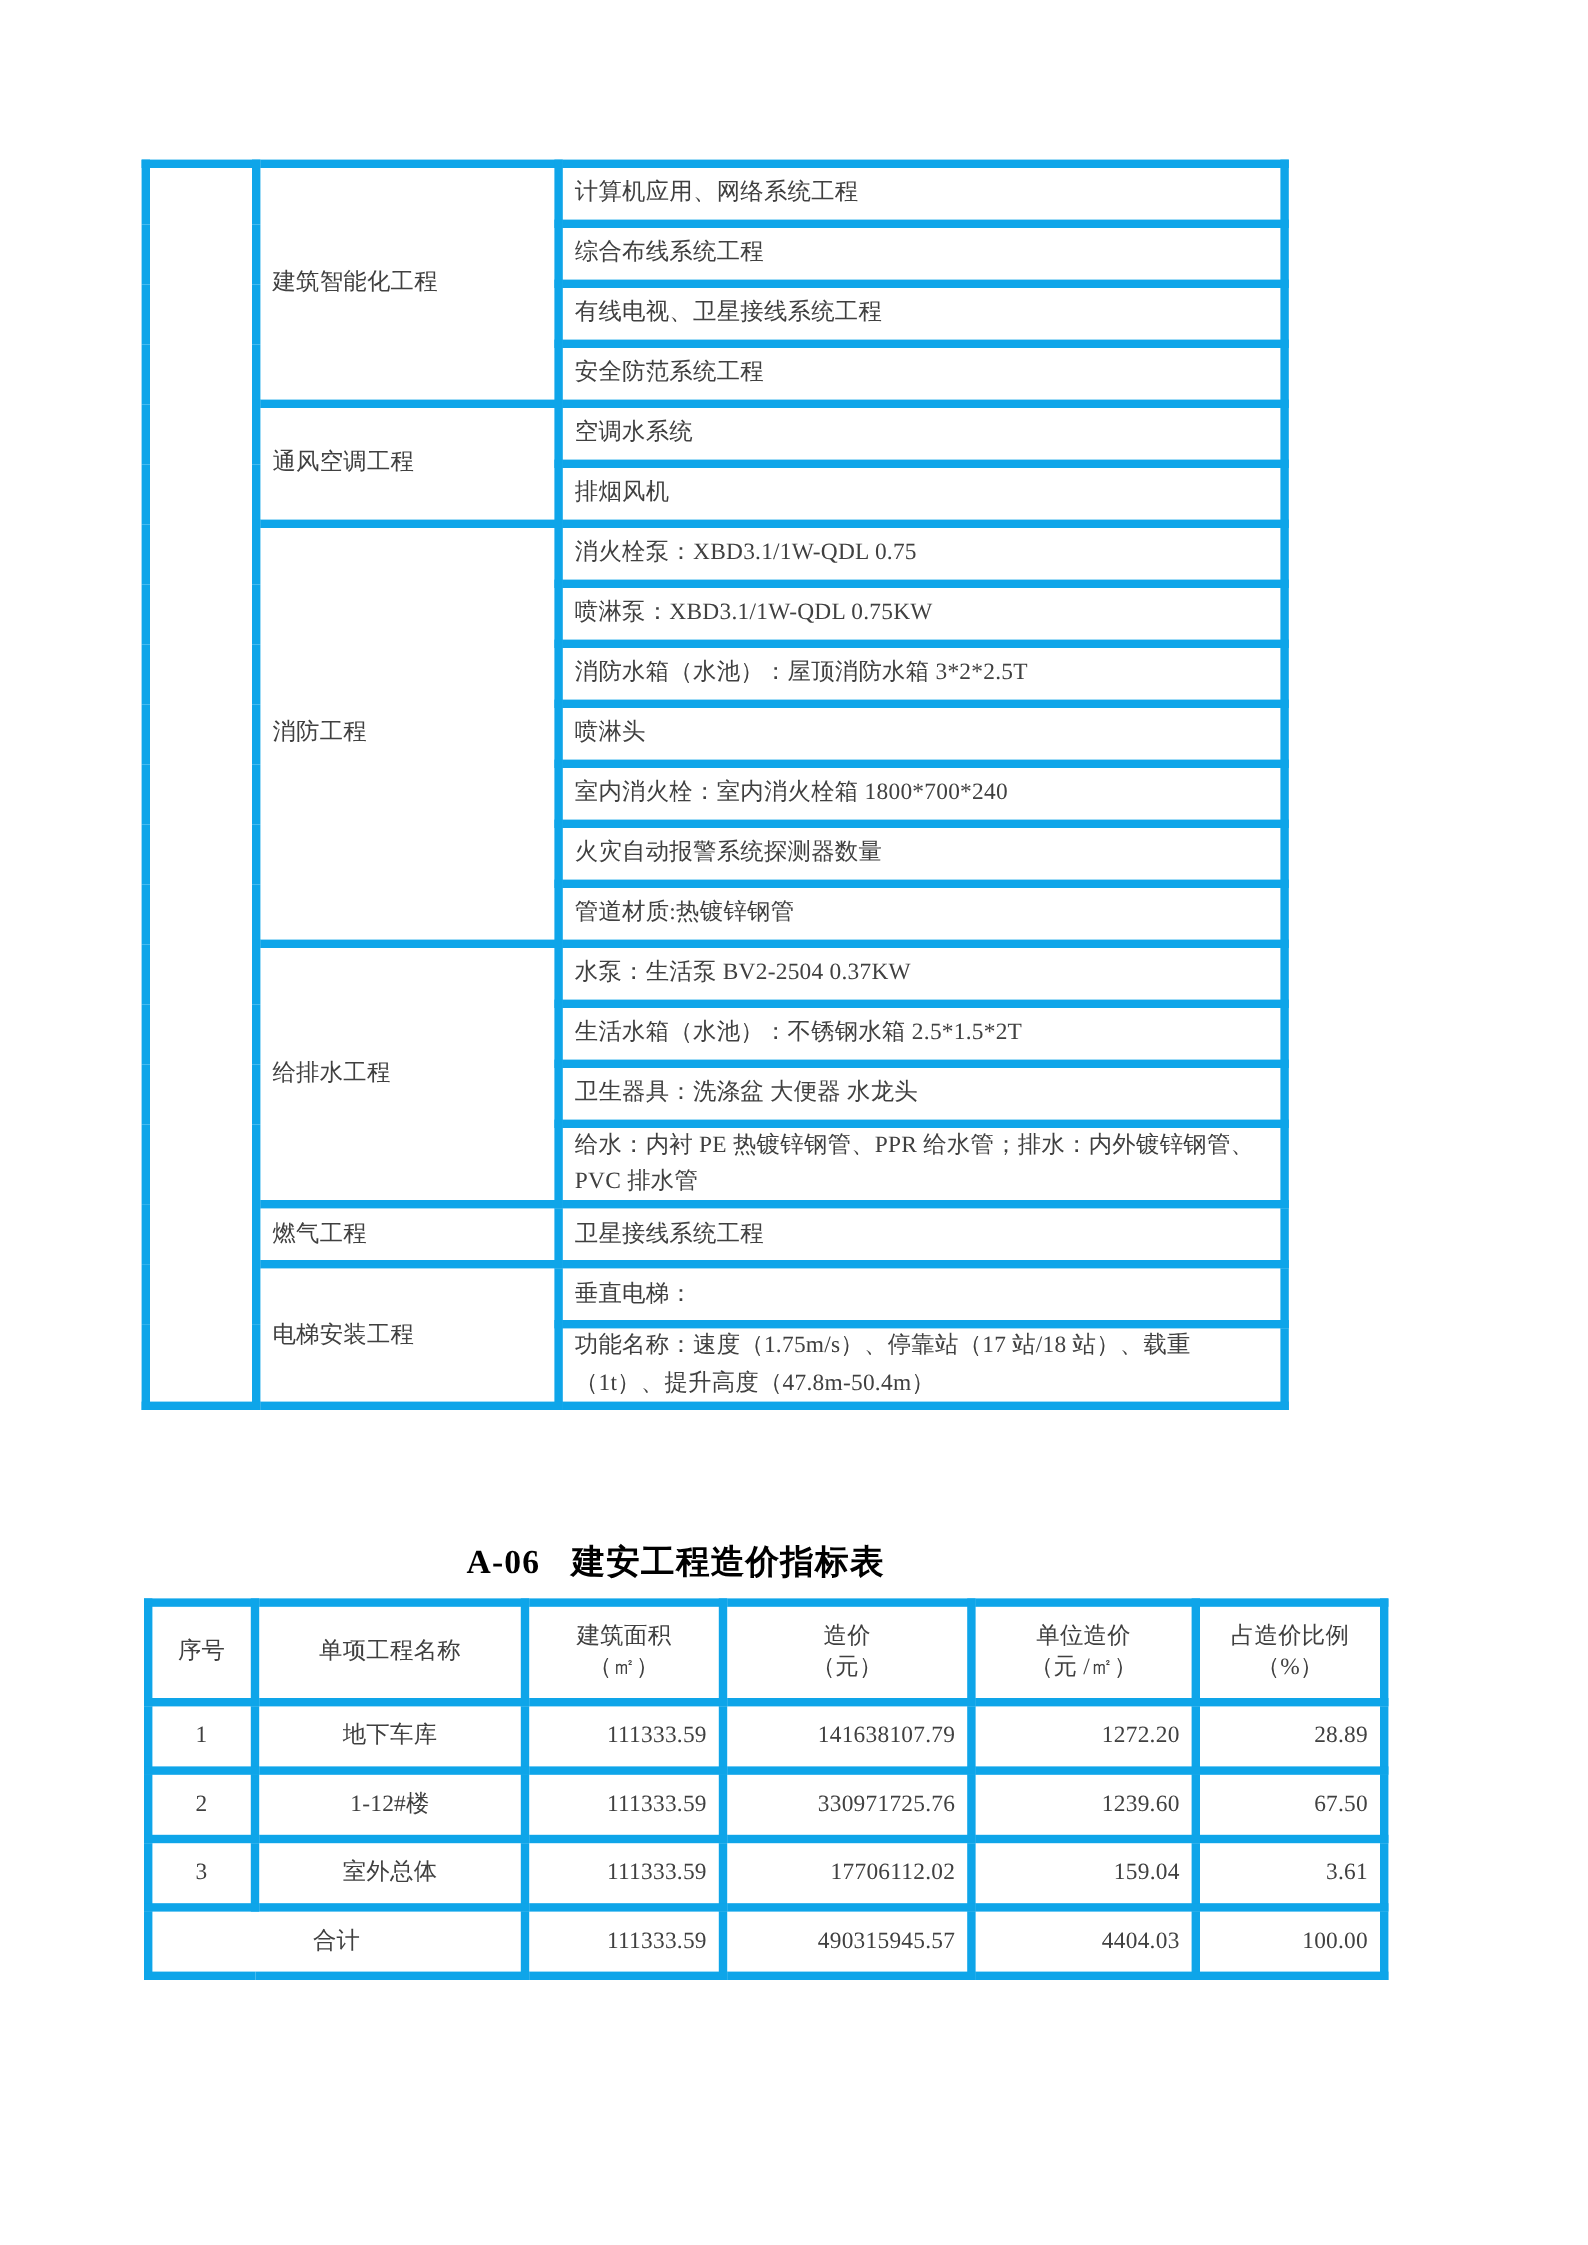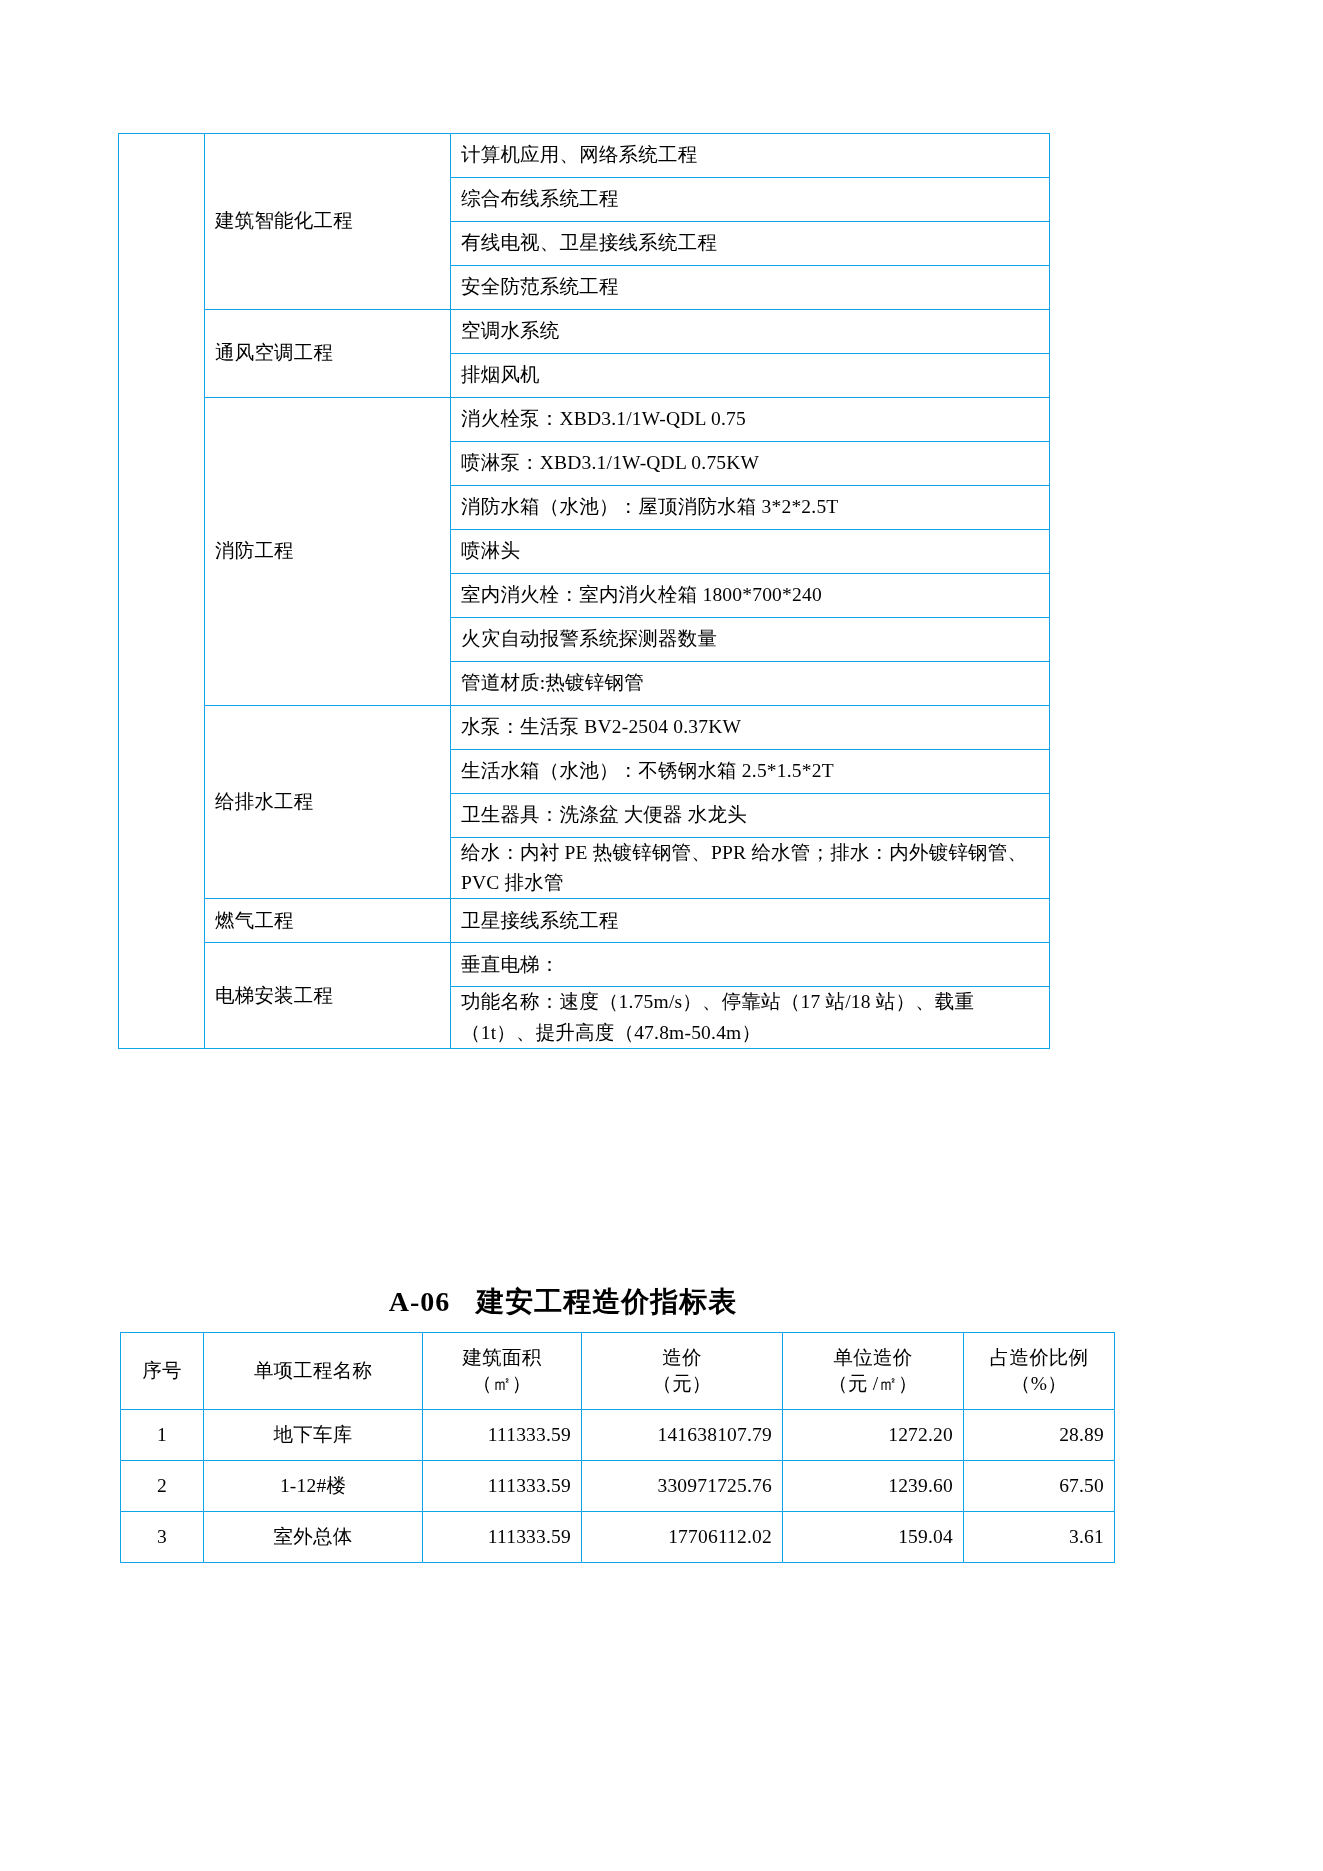--- a/index.html
+++ b/index.html
@@ -22,26 +22,26 @@
     height: 1871px;
     box-sizing: border-box;
   }
 
   
   table.doc-table {
     border-collapse: collapse;
     table-layout: fixed;
   }
   table.doc-table td {
-    border: 1px solid #0ea5e9;
+    border: 7px solid #0ea5e9;
     padding: 0 10px;
     font-size: 19.5px;
     line-height: 1.55;
     vertical-align: middle;
-    color: #000000;
+    color: #404040;
     letter-spacing: 0.2px;
   }
 
   
   .t1-wrap {
     position: absolute;
     left: 118px;
     top: 133px;
     width: 870px;
   }
@@ -251,18 +251,25 @@
 
         <tr>
           <td class="ctr">3</td>
           <td class="lft">室外总体</td>
           <td class="num">111333.59</td>
           <td class="num">17706112.02</td>
           <td class="num">159.04</td>
           <td class="num">3.61</td>
         </tr>
 
+        <tr>
+          <td class="ctr" colspan="2">合计</td>
+          <td class="num">111333.59</td>
+          <td class="num">490315945.57</td>
+          <td class="num">4404.03</td>
+          <td class="num">100.00</td>
+        </tr>
 
       </tbody>
     </table>
   </div>
 
 </div>
 
 </body></html>

